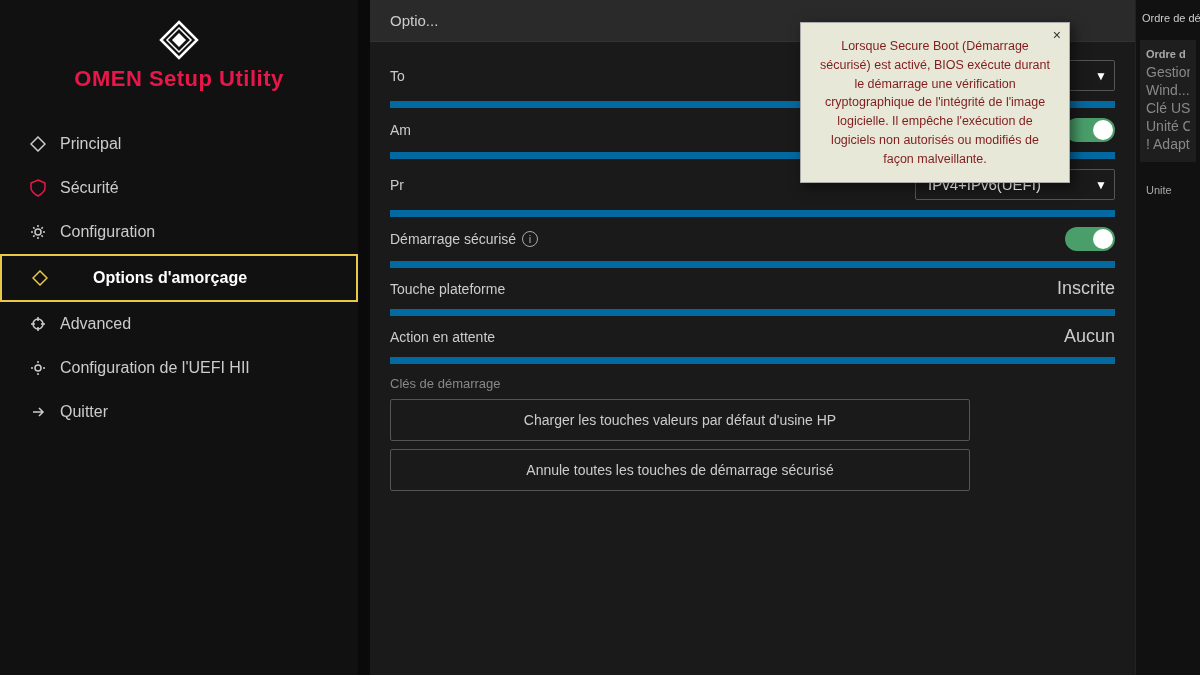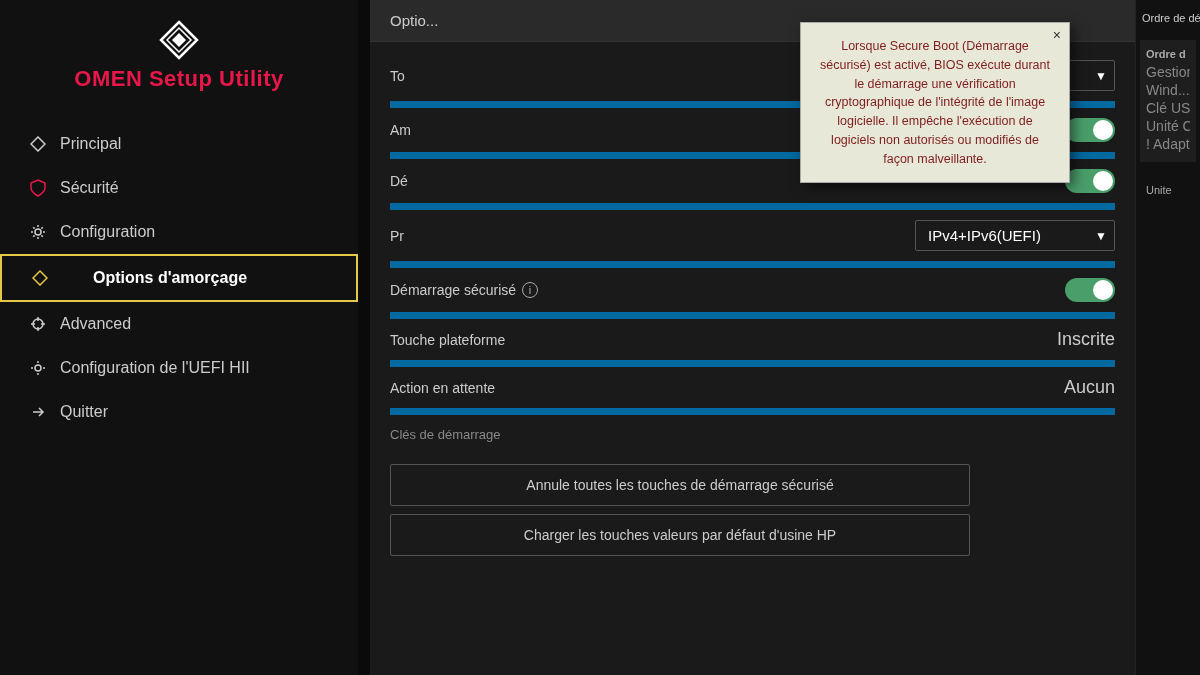--- a/index.html
+++ b/index.html
@@ -194,21 +194,21 @@
       transform: translateY(-50%);
       color: #fff;
       pointer-events: none;
       font-size: 12px;
     }
 
     
     .section-title {
       color: #888;
       font-size: 13px;
-      margin: 12px 0 22px 0;
+      margin: 12px 0 8px 0;
     }
 
     
     .action-btn {
       display: block;
       width: 100%;
       max-width: 580px;
       background: #1a1a1a;
       border: 1px solid #555;
       color: #ccc;
@@ -408,26 +408,20 @@
       </div>
     </div>
 
     <div class="option-row">
       <span class="option-label">Am</span>
       <div class="option-control">
         <div class="toggle-slider on"></div>
       </div>
     </div>
 
-    <div class="option-row">
-      <span class="option-label">Dé</span>
-      <div class="option-control">
-        <div class="toggle-slider on"></div>
-      </div>
-    </div>
 
     <div class="option-row">
       <span class="option-label">Pr</span>
       <div class="option-control">
         <div class="dropdown-wrapper">
           <select class="dropdown">
             <option value="IPv4+IPv6(UEFI)">IPv4+IPv6(UEFI)</option>
           </select>
           <span class="dropdown-arrow">▼</span>
         </div>
@@ -449,22 +443,22 @@
       <span class="status-text">Inscrite</span>
     </div>
 
     <div class="option-row">
       <span class="option-label">Action en attente</span>
       <span class="status-text">Aucun</span>
     </div>
 
     <div class="section-title">Clés de démarrage</div>
 
+    <button class="action-btn">Charger les touches valeurs par défaut d'usine HP</button>
     <button class="action-btn">Annule toutes les touches de démarrage sécurisé</button>
-    <button class="action-btn">Charger les touches valeurs par défaut d'usine HP</button>
 
   </div>
 
   <div class="tooltip-popup">
     <span class="tooltip-close">×</span>
     <p class="tooltip-text">Lorsque Secure Boot (Démarrage sécurisé) est activé, BIOS exécute durant le démarrage une vérification cryptographique de l'intégrité de l'image logicielle. Il empêche l'exécution de logiciels non autorisés ou modifiés de façon malveillante.</p>
   </div>
 </div>
 
 <div class="right-panel">

